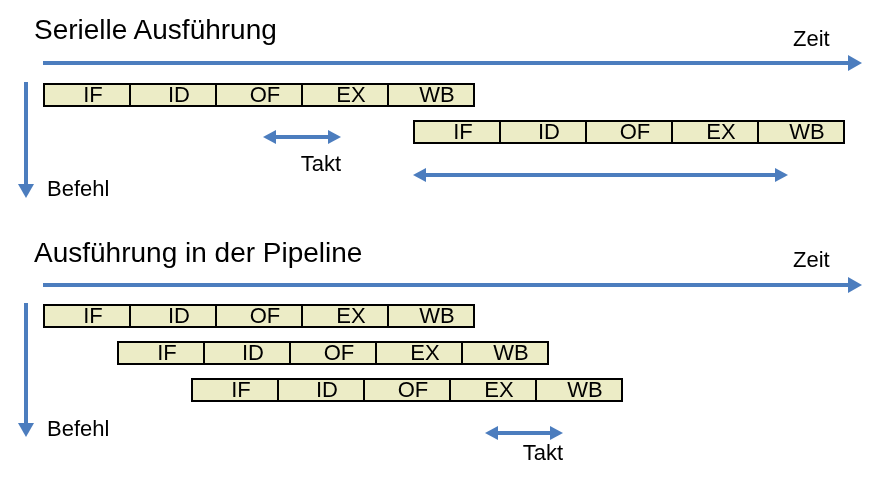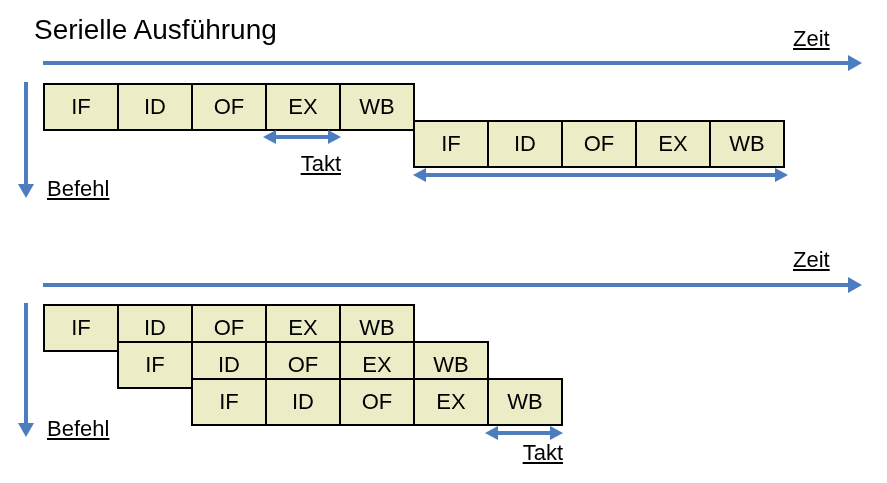--- a/index.html
+++ b/index.html
@@ -23,39 +23,39 @@
   .abs { position: absolute; }
   .title {
     font-size: 28px;
     line-height: 1.1;
     white-space: nowrap;
   }
   .small-label {
     font-size: 22px;
     line-height: 1.1;
     white-space: nowrap;
-    text-decoration: underline;
   }
   .center { text-align: right; }
 
   
   .row {
     position: absolute;
     display: flex;
     border: 2px solid var(--border);
     background: var(--fill);
   }
   .cell {
     width: 72px;
-    height: 44px;
+    height: 20px;
     display: flex;
     align-items: center;
     justify-content: center;
     font-size: 22px;
     border-left: 2px solid var(--border);
+    padding-left: 12px;
   }
   .cell:first-child { border-left: none; }
 
   
   .harrow {
     position: absolute;
     display: flex;
     align-items: center;
     height: 16px;
   }
@@ -147,20 +147,21 @@
   <div class="abs small-label center" style="left:263px; top:152px; width:78px;">Takt</div>
 
   <div class="abs small-label" style="left:47px; top:177px;">Befehl</div>
 
   <div class="darrow" style="left:413px; top:167px; width:375px;">
     <span class="head-l"></span>
     <span class="dshaft"></span>
     <span class="head-r2"></span>
   </div>
 
+  <div class="abs title" style="left:34px; top:238px;">Ausführung in der Pipeline</div>
 
   <div class="abs small-label" style="left:793px; top:248px;">Zeit</div>
 
   <div class="harrow" style="left:43px; top:277px; width:819px;">
     <span class="shaft"></span>
     <span class="head-r"></span>
   </div>
 
   <div class="varrow" style="left:18px; top:303px; height:134px;">
     <span class="vshaft"></span>

